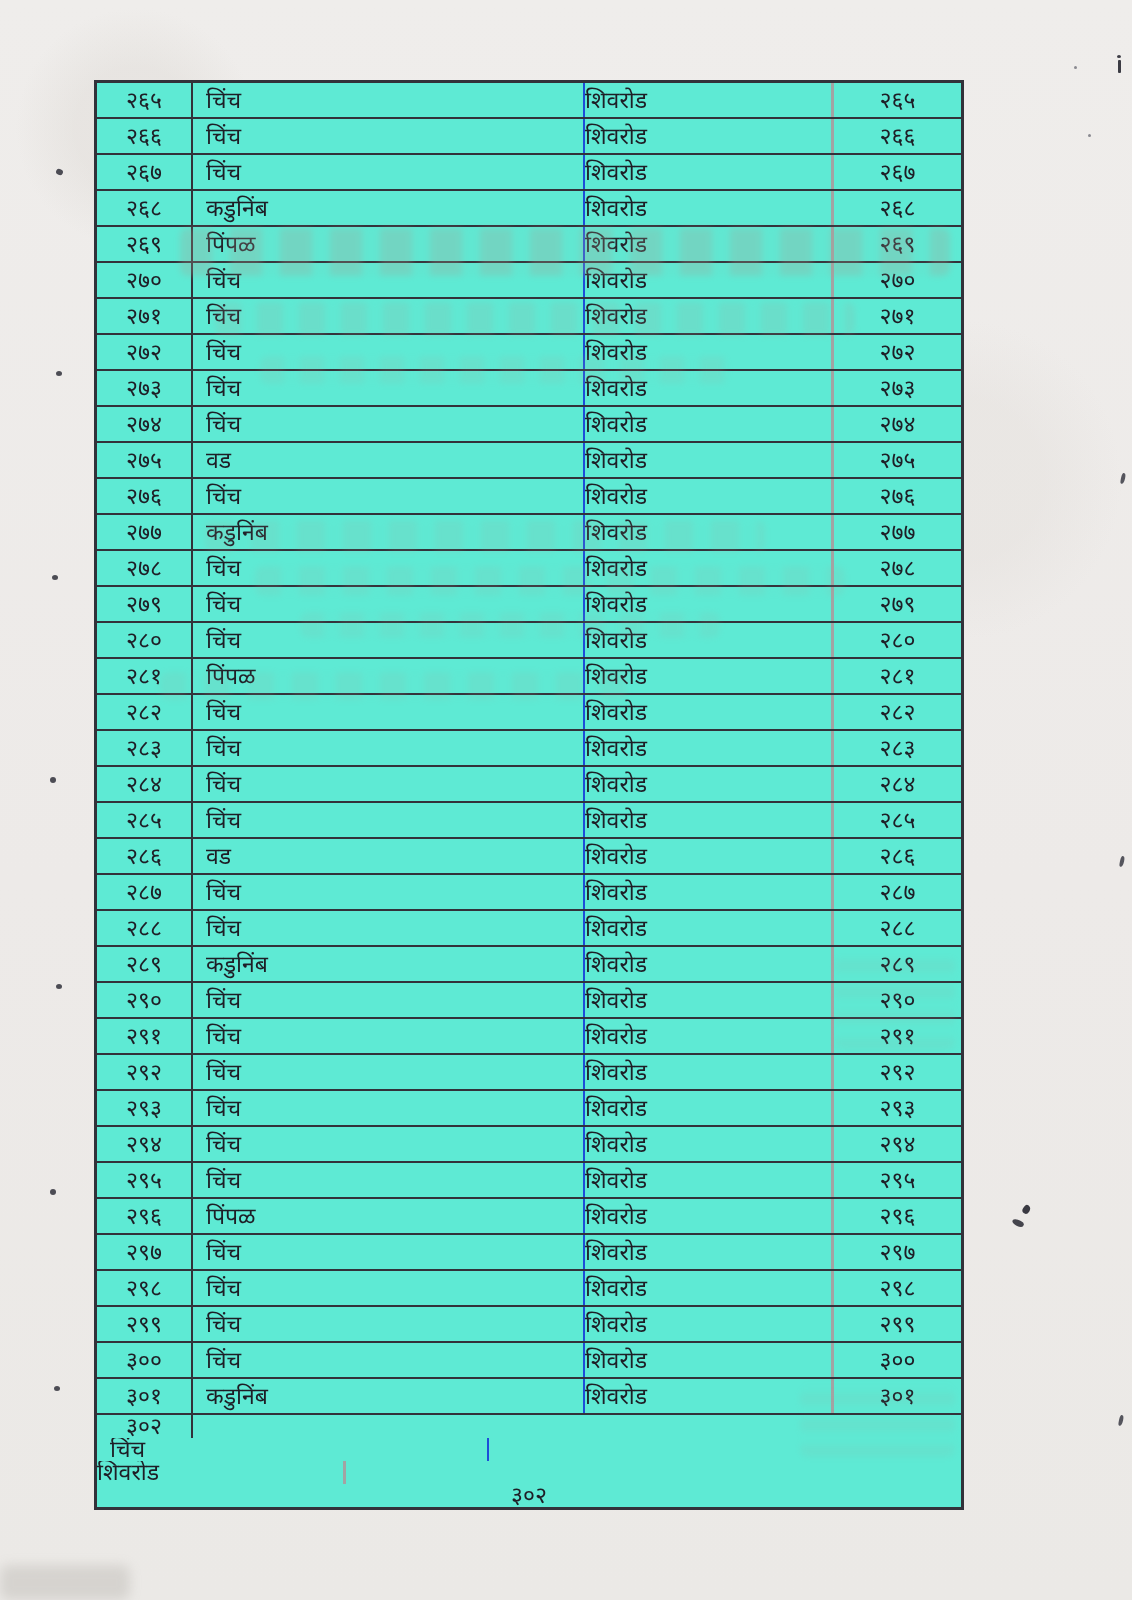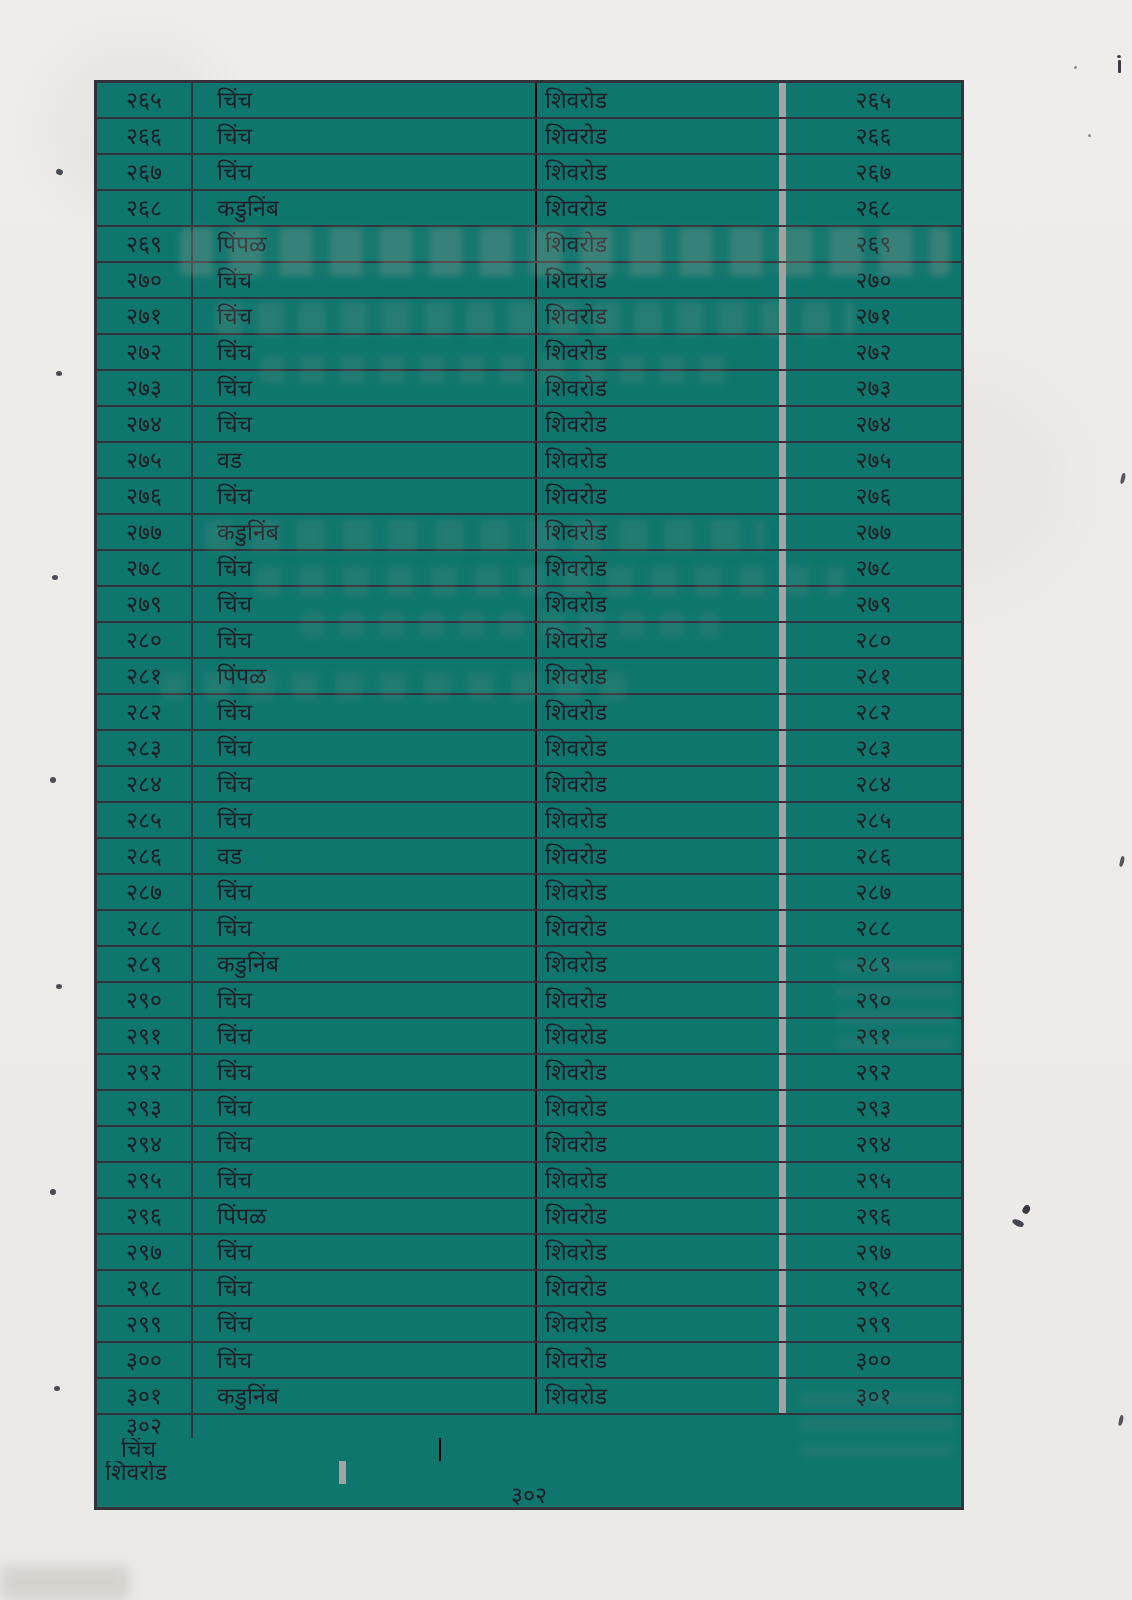--- a/index.html
+++ b/index.html
@@ -25,34 +25,34 @@
     width: 870px; height: 1430px;
     display: flex; flex-direction: column;
     border: 3px solid #32323a;
     background: #fcfbfa;
     z-index: 1;
   }
   .t-row {
     flex: 1;
     display: flex;
     border-bottom: 2px solid #32323a;
-    background: #0f766e;
+    background: #5eead4;
     text-align: right;
   }
   .t-row:last-child { border-bottom: none; flex-direction: column; }
   .cell {
     display: flex; align-items: center;
     font-size: 23px;
     line-height: 1;
     overflow: hidden;
     white-space: nowrap;
   }
   .c-serial   { width: 96px;  justify-content: center; border-right: 2px solid #32323a; }
-  .c-tree     { width: 344px; padding-left: 24px;       border-right: 2px solid #000000; }
-  .c-location { width: 249px; padding-left: 8px;       border-right: 7px solid #a3a3a3; }
+  .c-tree     { width: 392px; padding-left: 13px;       border-right: 2px solid #1d4ed8; }
+  .c-location { width: 249px; padding-left: 0;       border-right: 3px solid #a3a3a3; }
   .c-serial2  { flex: 1;      justify-content: center; }
 
   
   .ghost {
     position: absolute;
     pointer-events: none;
     z-index: 2;
     filter: blur(3px);
     border-radius: 8px;
   }

